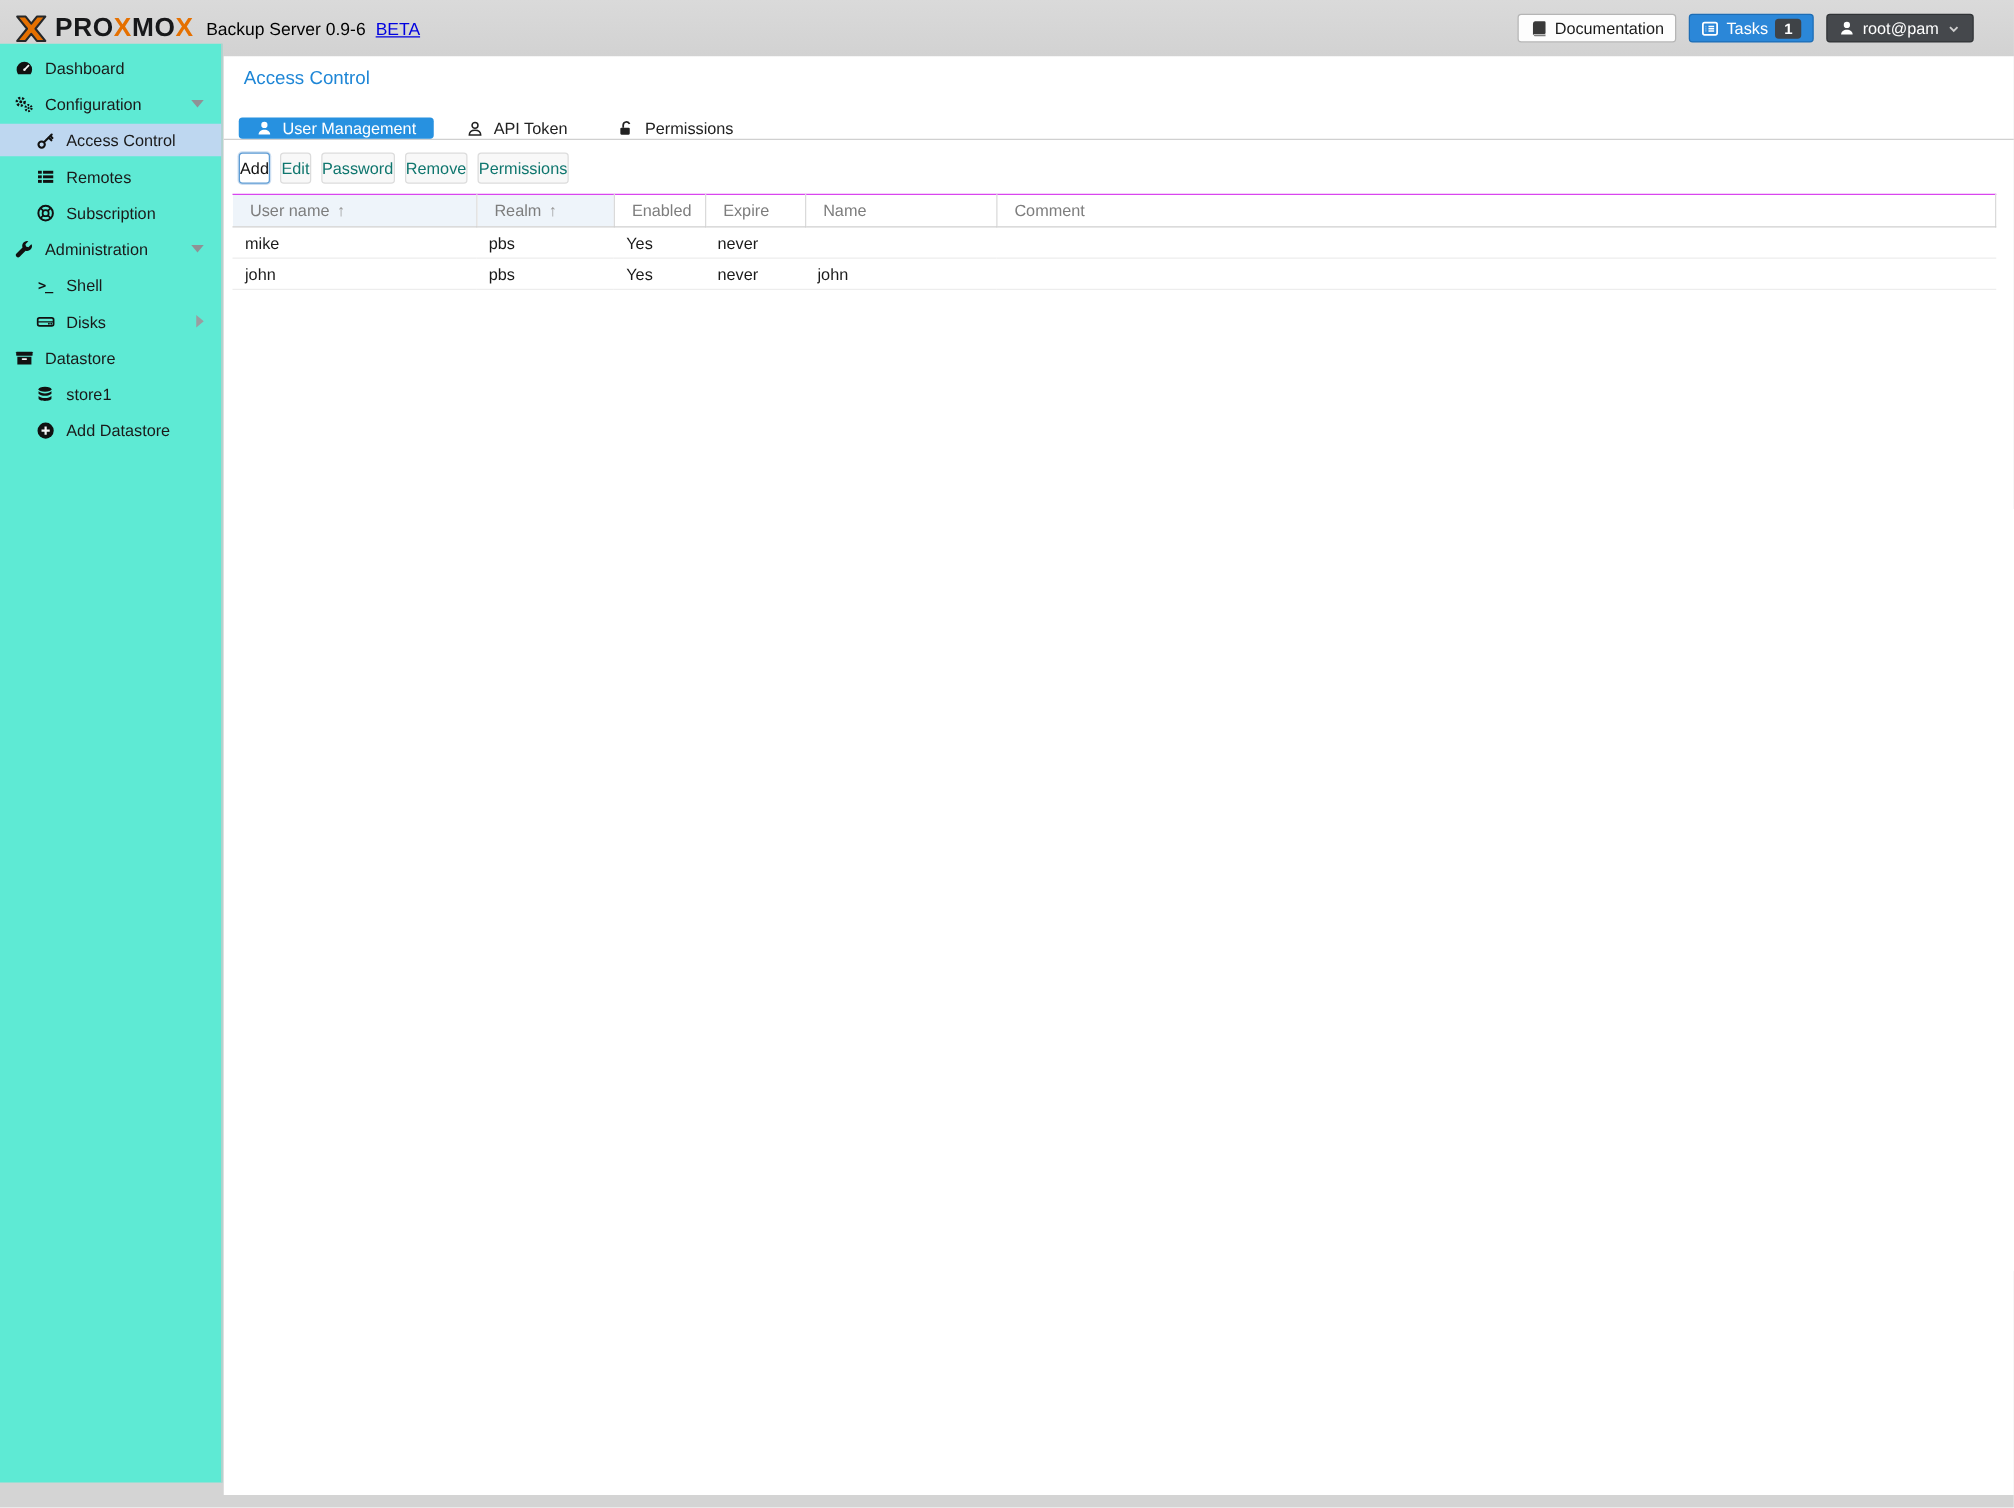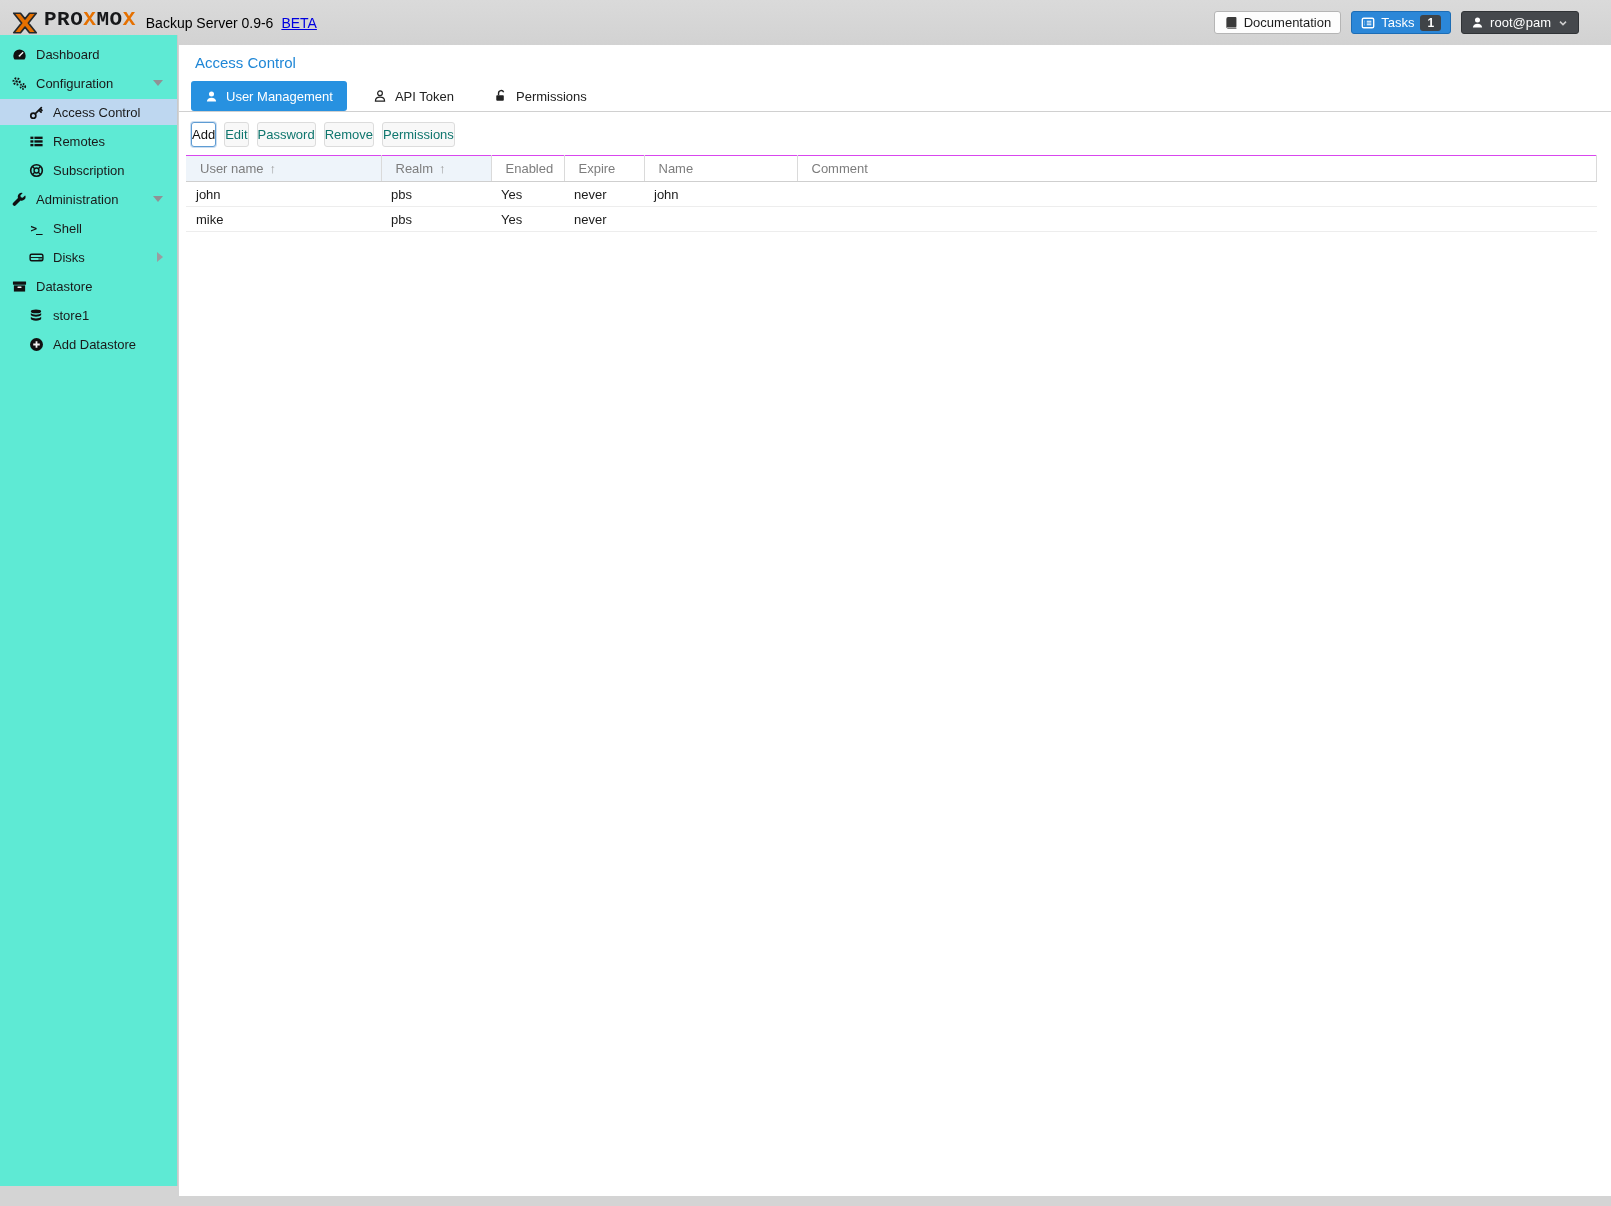--- a/index.html
+++ b/index.html
@@ -1,21 +1,21 @@
 <!DOCTYPE html>
 <html><head>
 <meta charset="utf-8">
 <style>
   * { margin:0; padding:0; box-sizing:border-box; }
   html,body { width:1611px; height:1206px; }
   body { font-family:"Liberation Sans","DejaVu Sans",sans-serif; background:#d4d4d4; position:relative; font-size:13px; color:#1b1b1b; }
 
   
   .topbar { position:absolute; left:0; top:0; width:1611px; height:45px; background:linear-gradient(#dadada,#d2d2d2); display:flex; align-items:center; }
-  .logo { display:flex; margin-left:10px;font-family:Liberation Mono, monospace; }
+  .logo { display:flex; align-items:center; margin-left:10px; }
   .logo-x { width:30px; height:30px; margin-right:4px; }
   .brand { font-weight:bold; font-size:21px; letter-spacing:.5px; color:#17181a; }
   .brand .ox { color:#e57000; }
   .subtitle { margin-left:10px; font-size:14px; color:#000; }
   .beta-link { margin-left:8px; font-size:14px; color:#0000e0; text-decoration:underline; cursor:pointer; }
   .topbar-right { margin-left:auto; margin-right:32px; display:flex; align-items:center; gap:10px; }
   .tb-btn { height:23px; display:flex; align-items:center; gap:6px; padding:0 9px; border-radius:3px; font-size:13px; cursor:pointer; }
   .tb-btn.light { background:#fdfdfd; border:1px solid #b5b5b5; color:#1b1b1b; }
   .tb-btn.blue { background:#2b87d8; border:1px solid #1d6db5; color:#fff;text-align:right; }
   .tb-btn.dark { background:#45484c; border:1px solid #303336; color:#fff; }
@@ -30,21 +30,21 @@
   .side-item.lvl1 { padding-left:27px; }
   .side-item.selected { background:#bed7f0; }
   .tri-down { position:absolute; right:14px; width:0; height:0; border-left:5px solid transparent; border-right:5px solid transparent; border-top:6px solid #8f9295; }
   .tri-right { position:absolute; right:14px; width:0; height:0; border-top:5px solid transparent; border-bottom:5px solid transparent; border-left:6px solid #9a9da0; }
   .term-glyph { font-family:"DejaVu Sans Mono",monospace; font-weight:bold; font-size:11px; letter-spacing:-1px; }
 
   
   .main { position:absolute; left:179px; top:45px; width:1432px; height:1151px; background:#fff; }
   .page-title { margin:9px 0 0 16px; font-size:15px; color:#1e86d6; }
   .tabbar { display:flex; align-items:flex-end; gap:12px; margin:14px 0 0 12px; height:26px; }
-  .tab { height:30px; display:flex; align-items:center; gap:8px; padding:0 14px; font-size:13px; color:#222; cursor:pointer; border-radius:3px; }
+  .tab { height:17px; display:flex; align-items:center; gap:8px; padding:0 14px; font-size:13px; color:#222; cursor:pointer; border-radius:3px; }
   .tab.active { background:#2791e0; color:#fff; }
   .tabbar-rule { border-bottom:1px solid #d0d0d0; width:100%; }
   .toolbar { display:flex; gap:8px; padding:10px 0 8px 12px; }
   .tool-btn { height:25px; padding:0 0; font-size:13px; border-radius:3px; display:flex; align-items:center; cursor:pointer; }
   .tool-btn.primary { background:#fff; border:1px solid #5e9cd3; box-shadow:0 0 0 1px rgba(110,160,215,.35); color:#111; }
   .tool-btn.disabled { background:#f8f8f8; border:1px solid #dcdcdc; color:#0f766e; cursor:default;text-align:center; }
 
   
   table.grid { border-collapse:collapse; table-layout:fixed; width:1411px; margin-left:7px; }
   .grid th { font-weight:normal; text-align:left; color:#7d7d7d; font-size:13px; height:26px; padding:0 14px; border-top:1px solid #d946ef; border-bottom:1px solid #cfcfcf; border-right:1px solid #dadada; background:#fff; white-space:nowrap; overflow:hidden; }
@@ -282,30 +282,30 @@
         <th class="sorted"><span>User name</span><span class="sort-arrow">↑</span></th>
         <th class="sorted"><span>Realm</span><span class="sort-arrow">↑</span></th>
         <th><span>Enabled</span></th>
         <th><span>Expire</span></th>
         <th><span>Name</span></th>
         <th><span>Comment</span></th>
       </tr>
     </thead>
     <tbody>
       <tr>
+        <td>mike</td>
+        <td>pbs</td>
+        <td>Yes</td>
+        <td>never</td>
+        <td></td>
+        <td></td>
+      </tr>
+      <tr>
         <td>john</td>
         <td>pbs</td>
         <td>Yes</td>
         <td>never</td>
         <td>john</td>
         <td></td>
       </tr>
-      <tr>
-        <td>mike</td>
-        <td>pbs</td>
-        <td>Yes</td>
-        <td>never</td>
-        <td></td>
-        <td></td>
-      </tr>
     </tbody>
   </table>
 </div>
 
 </body></html>

